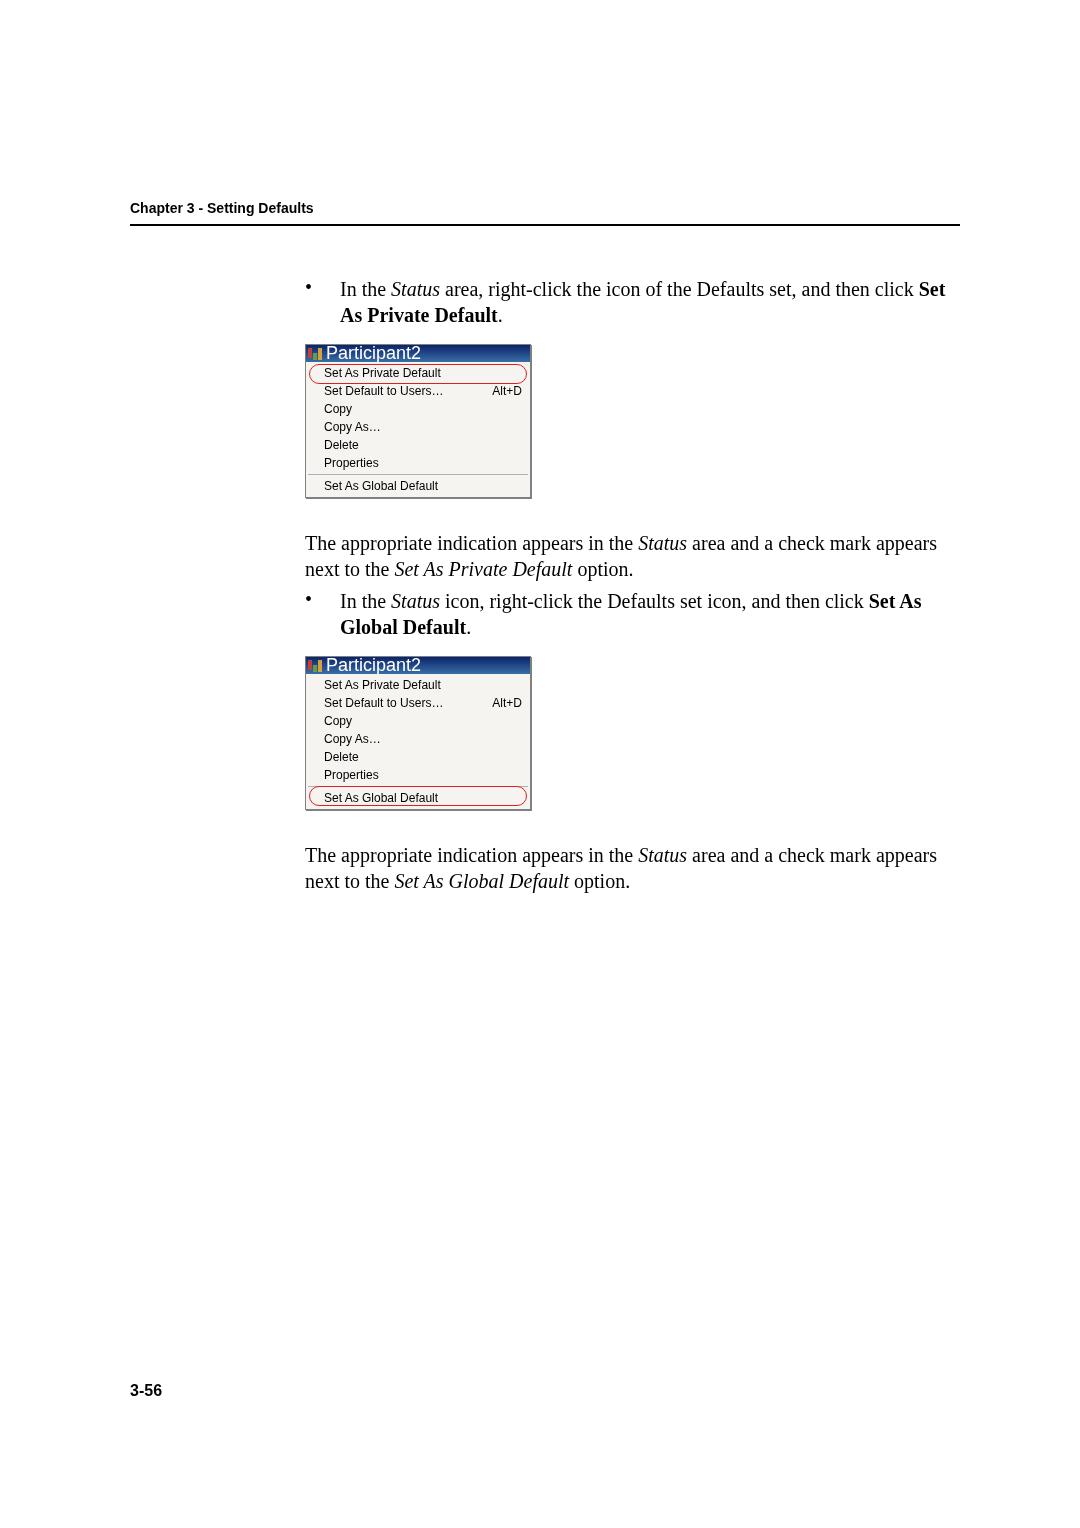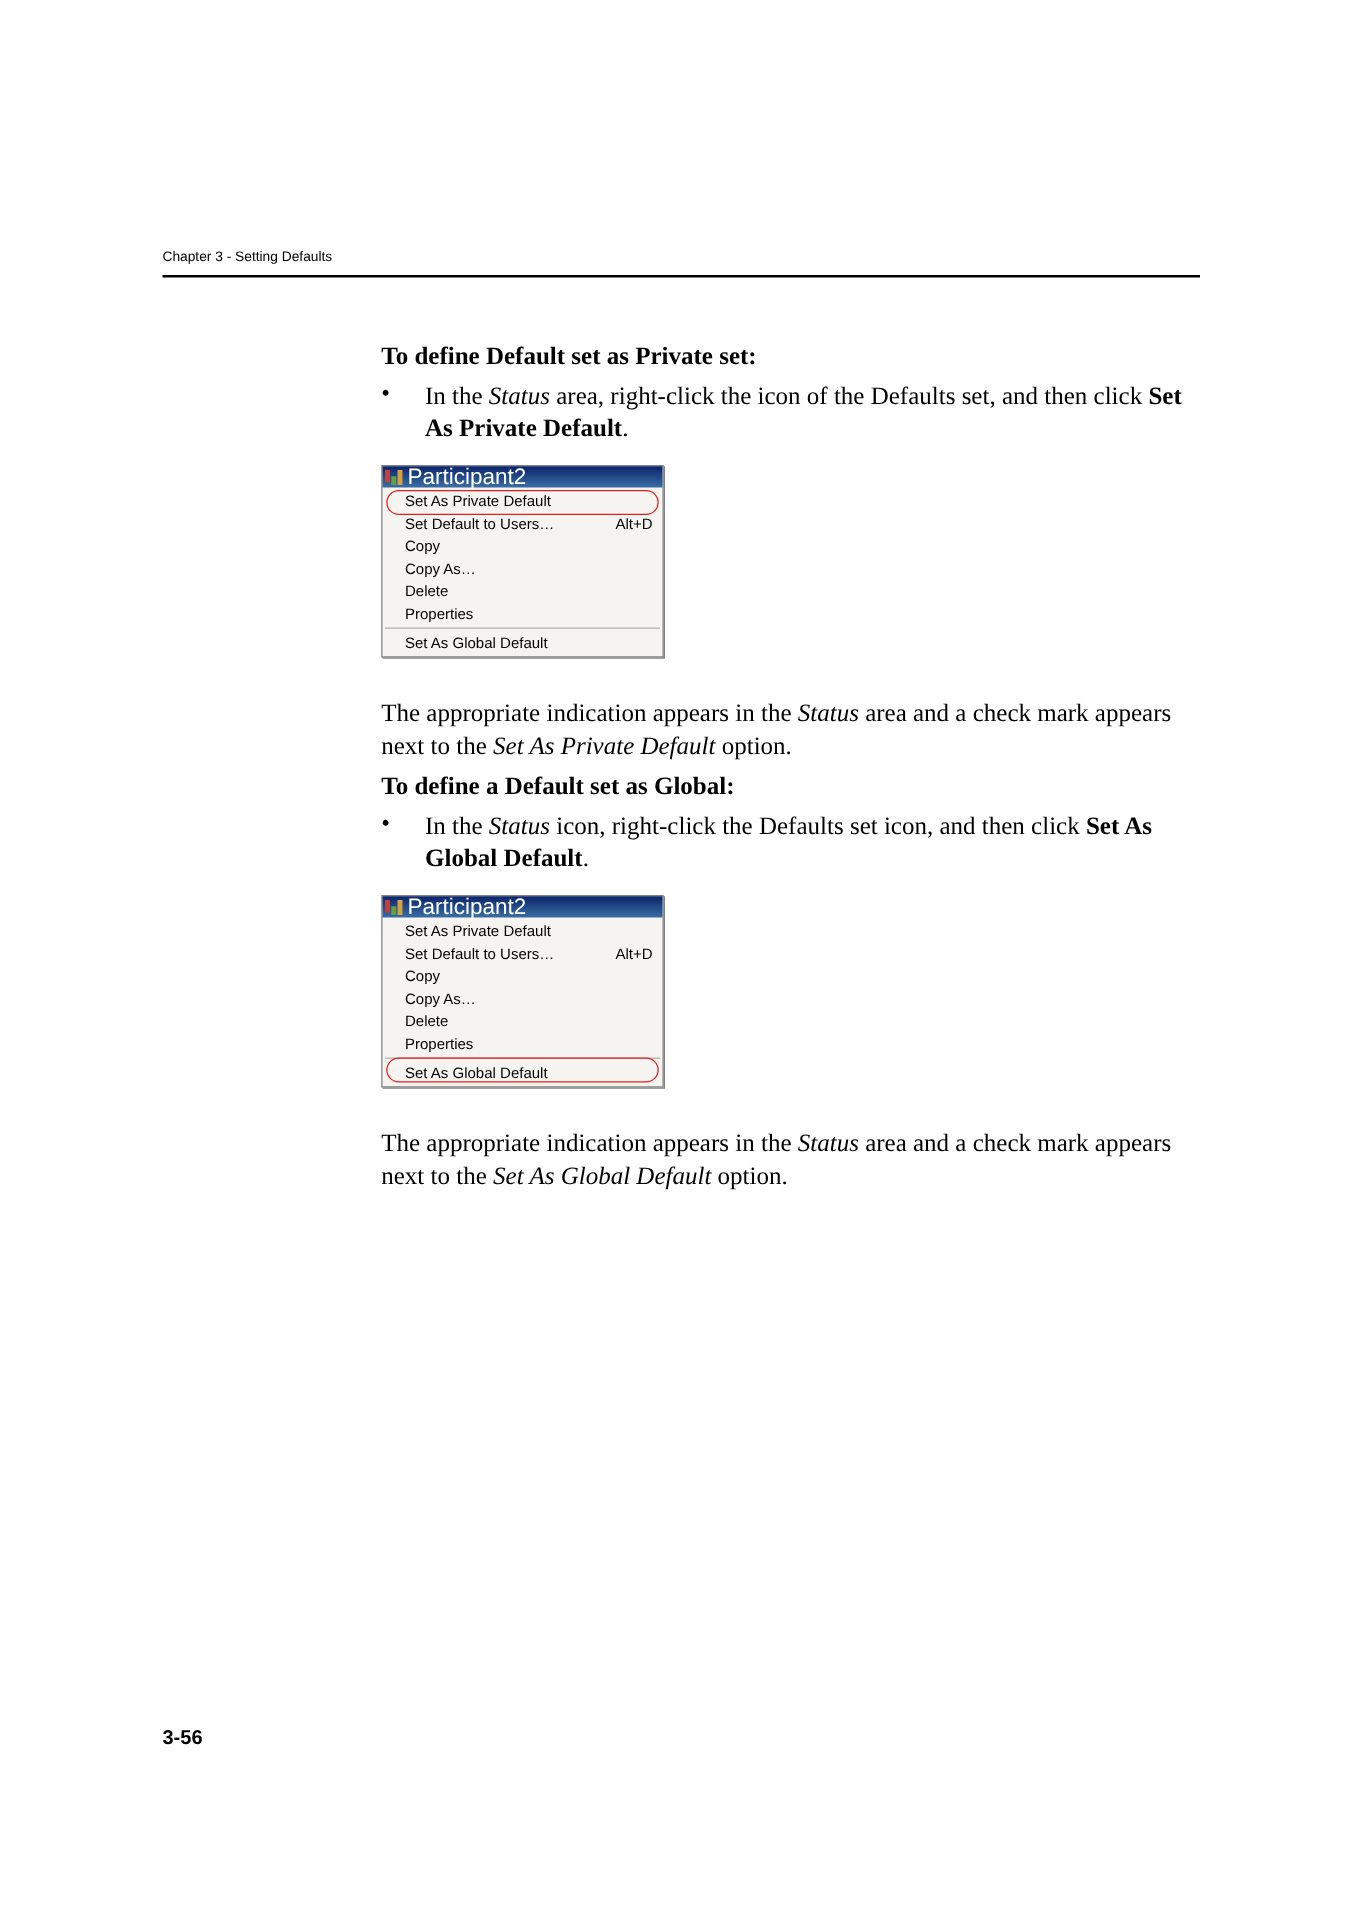--- a/index.html
+++ b/index.html
@@ -11,22 +11,22 @@
   }
   .page {
     width: 1080px;
     min-height: 1528px;
     box-sizing: border-box;
     padding: 200px 120px 0 130px;
     position: relative;
   }
   .running-head {
     font-family: Arial, Helvetica, sans-serif;
-    font-weight: normal;
-    font-size: 11px;
+    font-weight: bold;
+    font-size: 14px;
   }
   .head-rule {
     border: none;
     border-top: 2px solid #000;
     margin: 8px 0 50px 0;
   }
   .indent-block {
     margin-left: 175px;
   }
   .para {
@@ -123,21 +123,20 @@
 </style>
 </head>
 <body>
 
 <div class="page">
 
   <div class="running-head">Chapter 3 - Setting Defaults</div>
   <hr class="head-rule">
 
   <div class="indent-block">
-    <p class="para bold">To define Default set as Private set:</p>
 
     <div class="bullet-row">
       <div class="bullet-dot">•</div>
       <div class="bullet-body">
         <span>In the </span><span class="italic">Status</span><span> area, right-click the icon of the Defaults set, and then click </span><span class="bold">Set As Private Default</span><span>.</span>
       </div>
     </div>
 
     <div class="menu-fig circ-wrap">
       <div class="circ circ-top"></div>
@@ -176,21 +175,20 @@
       </div>
     </div>
 
     <p class="para result-para">
       <span>The appropriate indication appears in the </span><span class="italic">Status</span><span> area and a check mark appears next to the </span><span class="italic">Set As Private Default</span><span> option.</span>
     </p>
   </div>
 
 
   <div class="indent-block">
-    <p class="para bold">To define a Default set as Global:</p>
 
     <div class="bullet-row">
       <div class="bullet-dot">•</div>
       <div class="bullet-body">
         <span>In the </span><span class="italic">Status</span><span> icon, right-click the Defaults set icon, and then click </span><span class="bold">Set As Global Default</span><span>.</span>
       </div>
     </div>
 
     <div class="menu-fig circ-wrap">
       <div class="circ circ-bot"></div>

